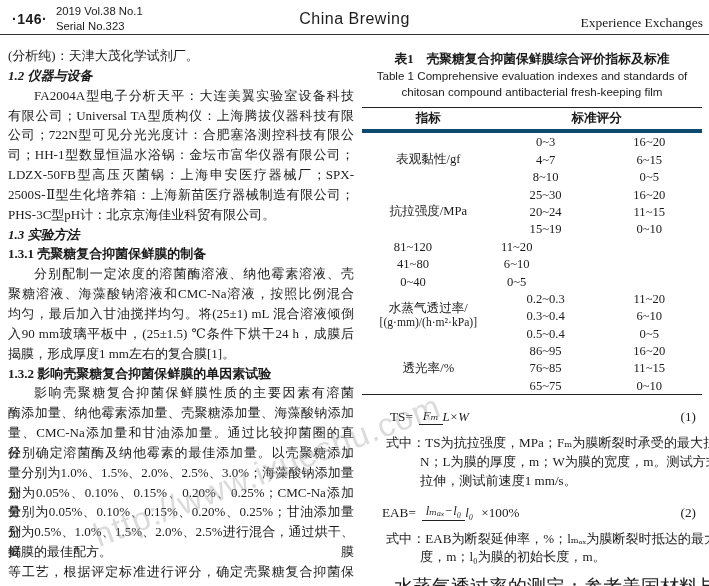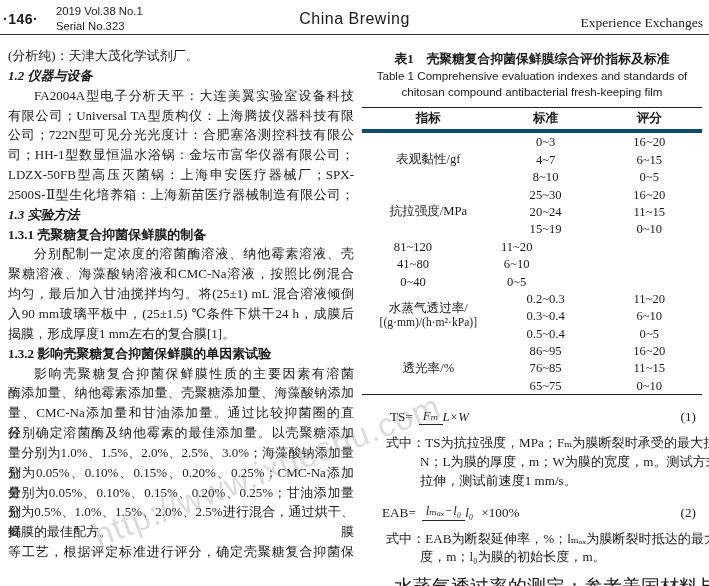--- a/index.html
+++ b/index.html
@@ -4,21 +4,21 @@
 <style>
   html,body{margin:0;padding:0;}
   body{
     width:709px;height:586px;position:relative;overflow:hidden;
     background:#ffffff;color:#1b1b1b;
     font-family:"Liberation Serif","DejaVu Serif",serif;
   }
   
   .hdr{position:absolute;left:0;top:0;width:709px;height:35px;}
   .hdr-rule{position:absolute;left:0;top:34px;width:709px;border-top:1.6px solid #333;}
-  .pageno{position:absolute;left:3px;top:11px;font-size:14px;font-weight:600;
+  .pageno{position:absolute;left:12px;top:11px;font-size:14px;font-weight:600;
           font-family:"Liberation Sans",sans-serif;letter-spacing:.5px;}
   .issue{position:absolute;left:56px;top:4px;font-size:11.3px;line-height:14.5px;
          font-family:"Liberation Sans",sans-serif;}
   .journal{position:absolute;left:50%;transform:translateX(-50%);top:10px;
            font-size:16px;font-family:"Liberation Sans",sans-serif;letter-spacing:.5px;}
   .section{position:absolute;right:6px;top:15px;font-size:13.5px;
            font-family:"Liberation Serif",serif;}
   
   .leftcol{position:absolute;left:8px;top:46px;width:346px;}
   .lline{font-size:13px;height:19.85px;line-height:19.85px;white-space:nowrap;}
@@ -29,22 +29,22 @@
   .ls-body{}
   
   .rightcol{position:absolute;left:362px;top:44px;width:340px;}
   .cap-zh{margin-top:6px;text-align:center;font-weight:bold;font-size:12.8px;line-height:18px;}
   .cap-en{text-align:center;font-size:11.6px;line-height:16px;
           font-family:"Liberation Sans",sans-serif;}
   .tbl{margin-top:7px;border-top:1.6px solid #222;border-bottom:1.6px solid #222;}
   .tbl-head{display:flex;height:21px;align-items:center;border-bottom:4px solid #0c4a6e;
             font-size:12.6px;font-weight:600;}
   .c1{width:39%;text-align:center;}
-  .c2{width:30%;text-align:center;}
-  .c3{width:31%;text-align:center;font-family:Liberation Mono, monospace;}
+  .c2{width:30%;text-align:right;}
+  .c3{width:31%;font-family:Liberation Mono, monospace;}
   .tgroup{display:flex;align-items:stretch;}
   .tind{width:39%;display:flex;flex-direction:column;justify-content:center;
         text-align:center;font-size:12.6px;line-height:14.5px;}
   .tind .ind2{font-size:11.6px;}
   .trows{width:61%;display:flex;flex-direction:column;}
   .trow{display:flex;height:17.4px;align-items:flex-end;font-size:12.6px;}
   .trow .v1{width:49.2%;text-align:center;}
   .trow .v2{width:50.8%;text-align:center;}
   
   .formula-row{display:flex;align-items:center;font-size:13.2px;height:34px;margin-top:5px;}
@@ -83,20 +83,21 @@
 
 <div class="leftcol" id="left-lines">
     <div class="lline ls-body">(分析纯)：天津大茂化学试剂厂。</div>
     <div class="lline ls-heading">1.2  仪器与设备</div>
     <div class="lline ls-indent-justify">FA2004A型电子分析天平：大连美翼实验室设备科技</div>
     <div class="lline ls-justify">有限公司；Universal TA型质构仪：上海腾拔仪器科技有限</div>
     <div class="lline ls-justify">公司；722N型可见分光光度计：合肥塞洛测控科技有限公</div>
     <div class="lline ls-justify">司；HH-1型数显恒温水浴锅：金坛市富华仪器有限公司；</div>
     <div class="lline ls-justify">LDZX-50FB型高压灭菌锅：上海申安医疗器械厂；SPX-</div>
     <div class="lline ls-justify">2500S-Ⅱ型生化培养箱：上海新苗医疗器械制造有限公司；</div>
+    <div class="lline ls-body">PHS-3C型pH计：北京京海佳业科贸有限公司。</div>
     <div class="lline ls-heading">1.3  实验方法</div>
     <div class="lline ls-subheading">1.3.1  壳聚糖复合抑菌保鲜膜的制备</div>
     <div class="lline ls-indent-justify">分别配制一定浓度的溶菌酶溶液、纳他霉素溶液、壳</div>
     <div class="lline ls-justify">聚糖溶液、海藻酸钠溶液和CMC-Na溶液，按照比例混合</div>
     <div class="lline ls-justify">均匀，最后加入甘油搅拌均匀。将(25±1) mL 混合溶液倾倒</div>
     <div class="lline ls-justify">入90 mm玻璃平板中，(25±1.5) ℃条件下烘干24 h，成膜后</div>
     <div class="lline ls-body">揭膜，形成厚度1 mm左右的复合膜[1]。</div>
     <div class="lline ls-subheading">1.3.2  影响壳聚糖复合抑菌保鲜膜的单因素试验</div>
     <div class="lline ls-indent-justify">影响壳聚糖复合抑菌保鲜膜性质的主要因素有溶菌</div>
     <div class="lline ls-justify">酶添加量、纳他霉素添加量、壳聚糖添加量、海藻酸钠添加</div>

